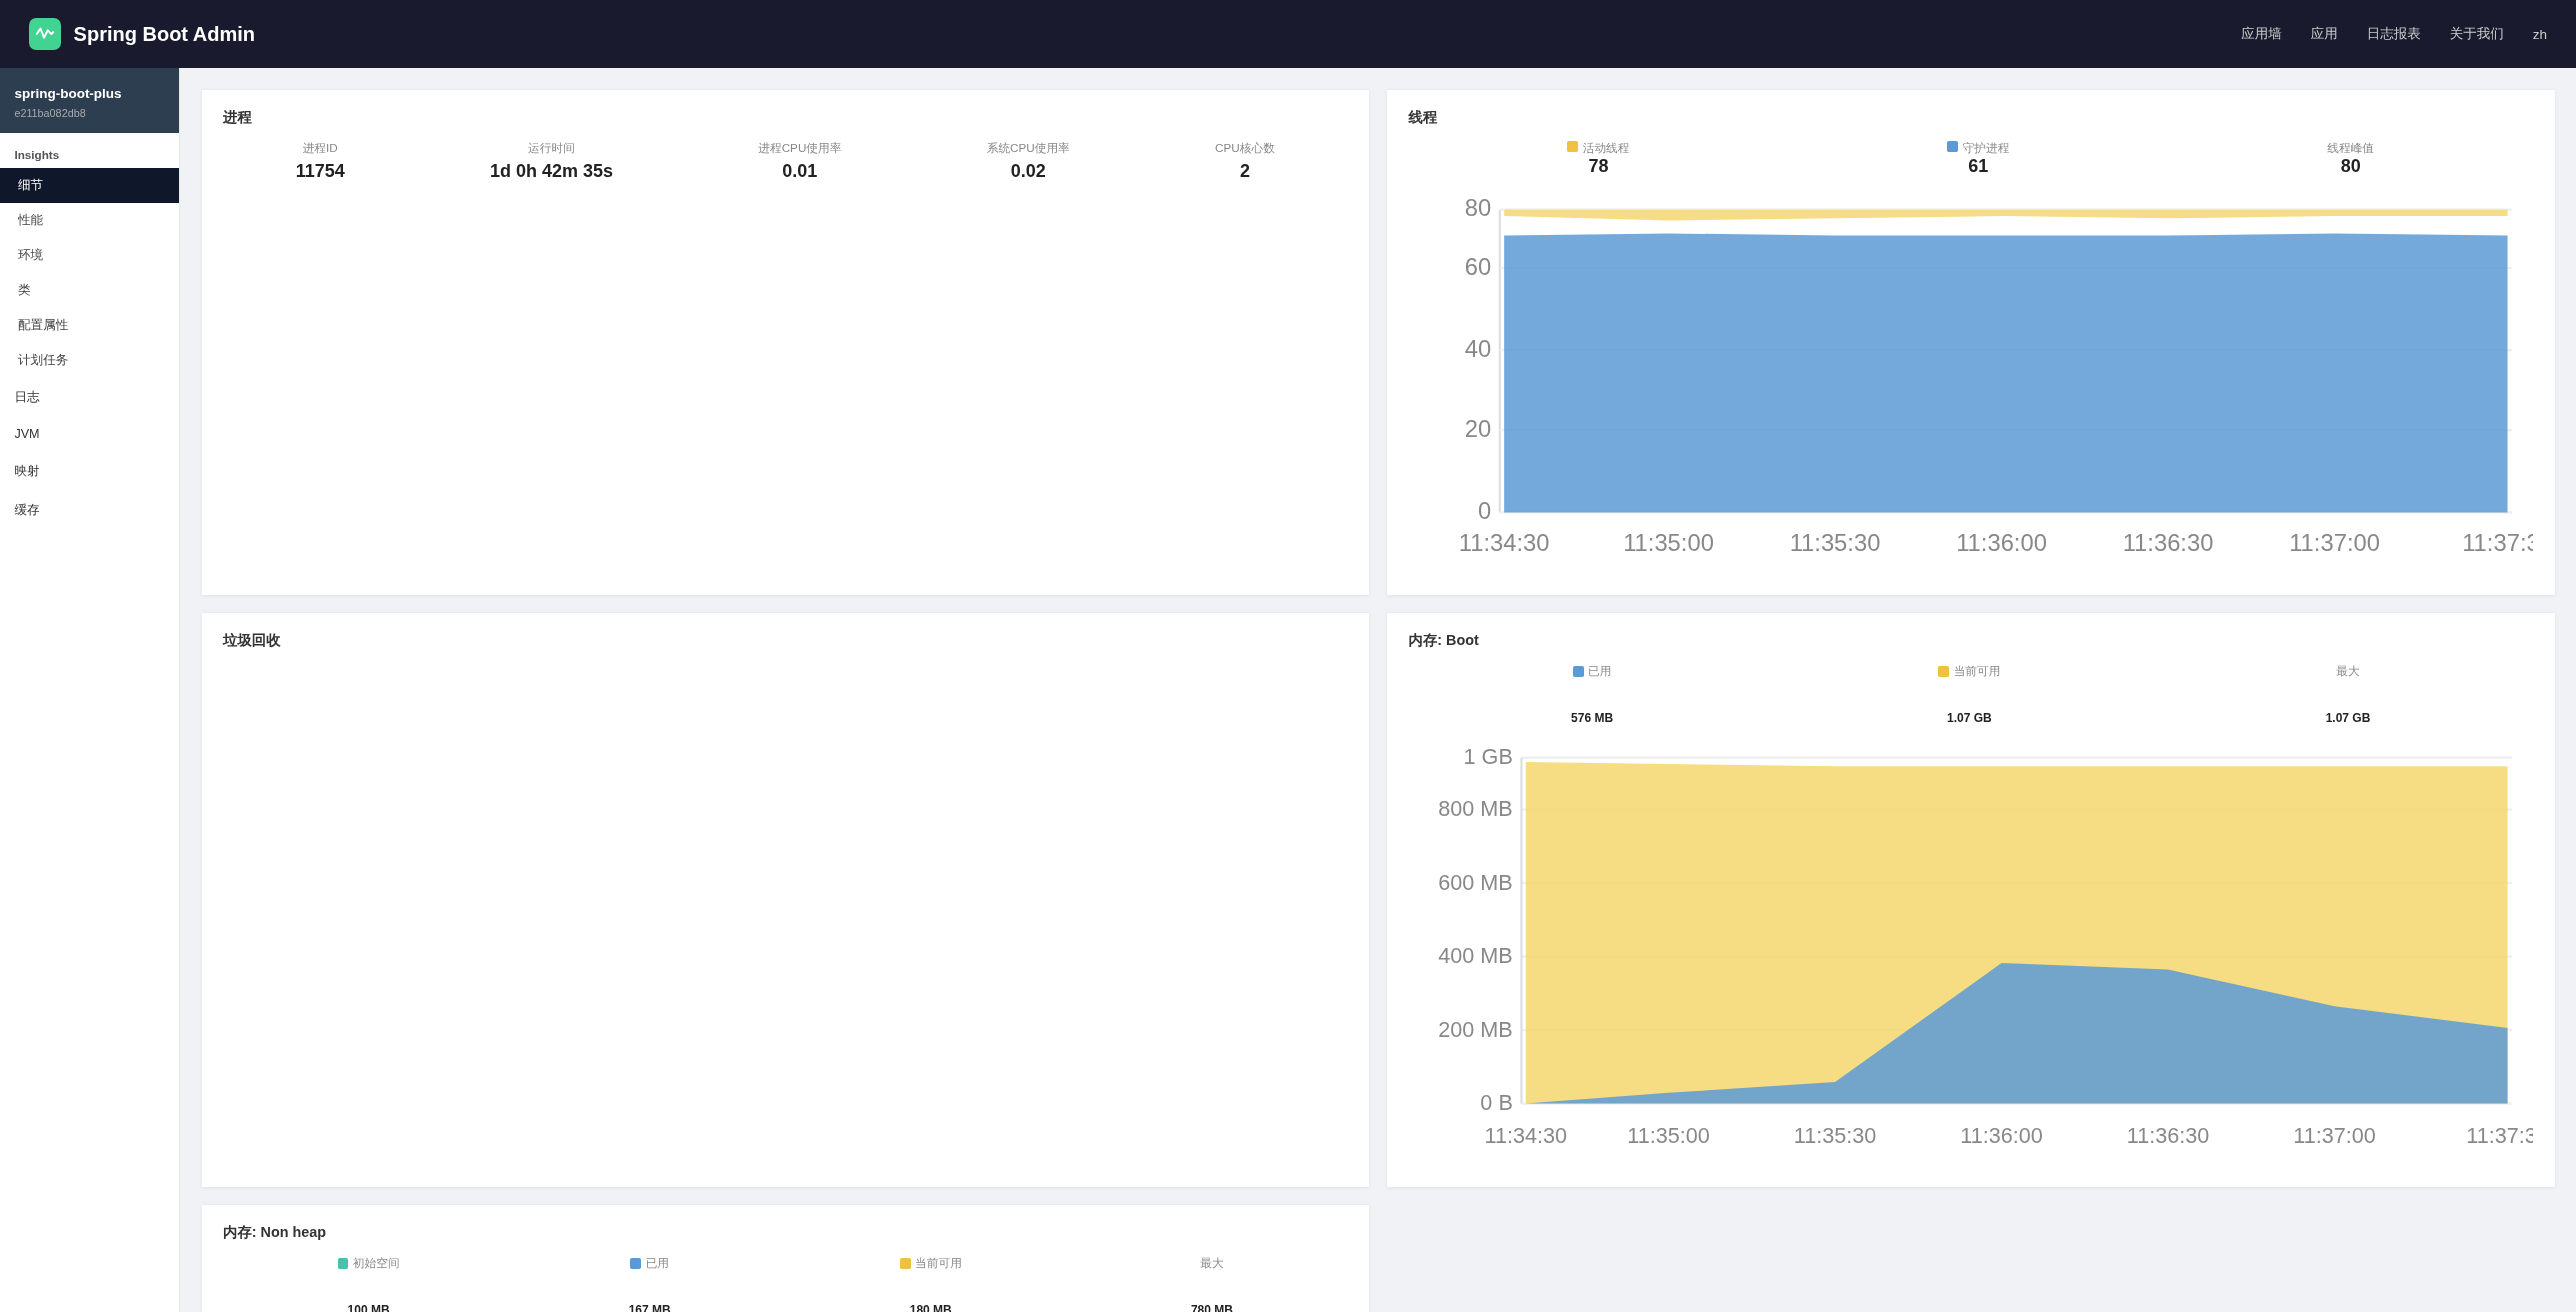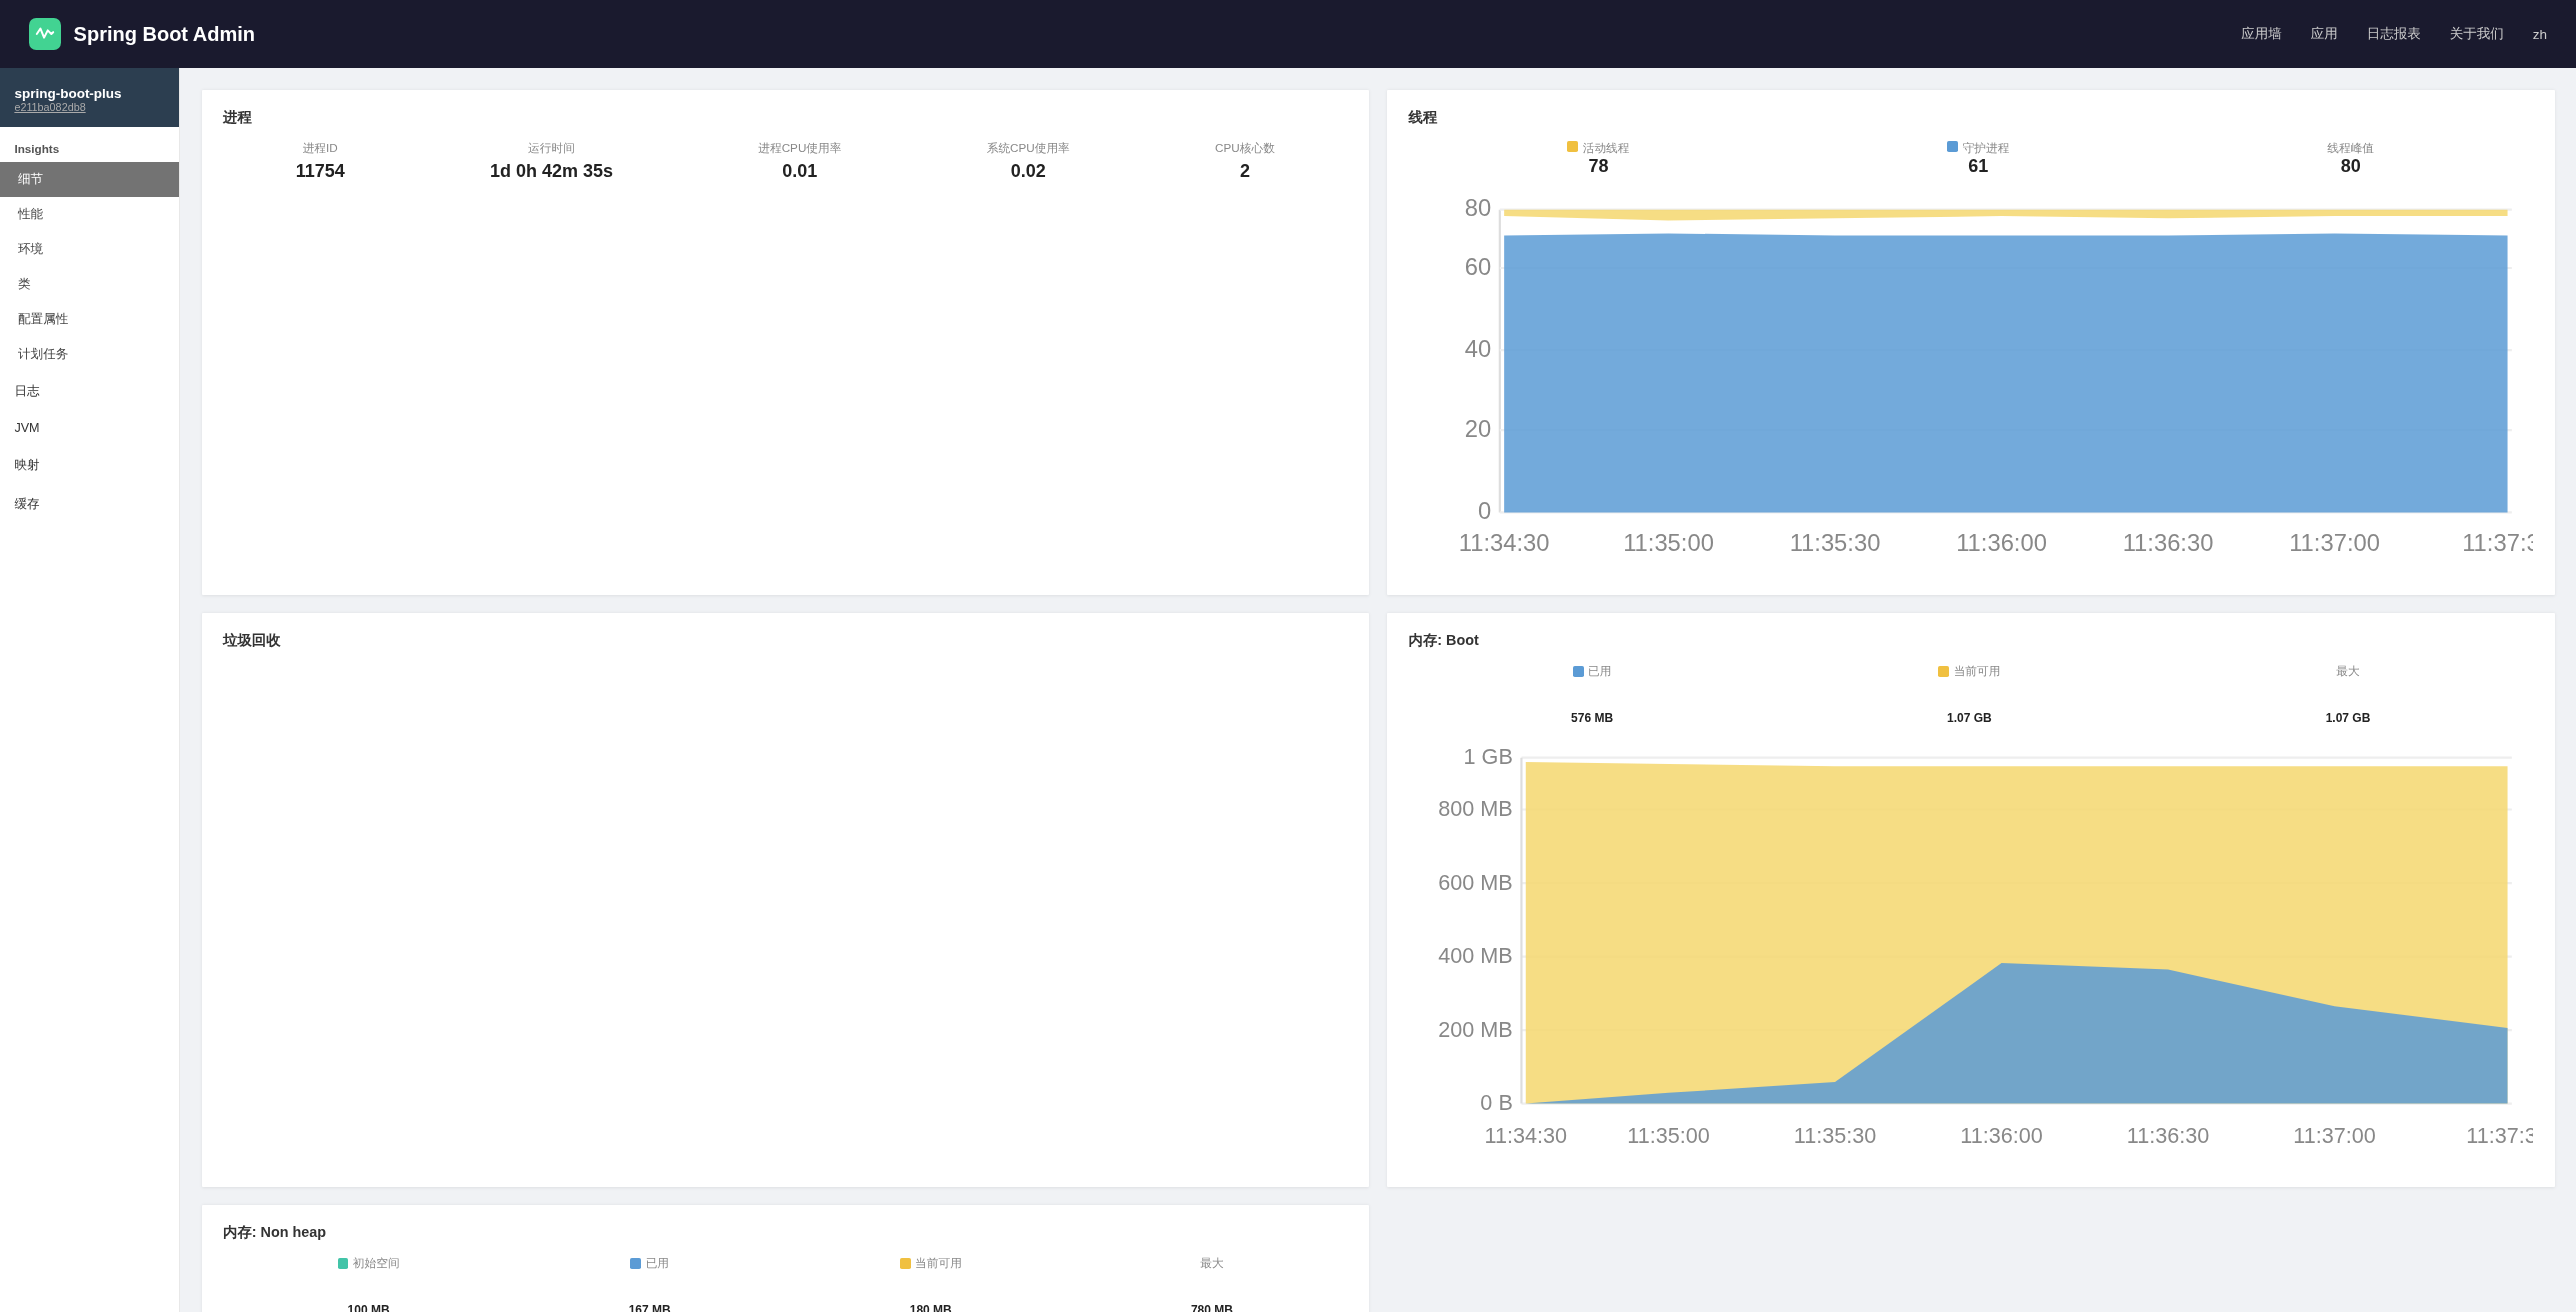--- a/index.html
+++ b/index.html
@@ -40,38 +40,38 @@
       display: flex;
       flex-direction: column;
       overflow-y: auto;
     }
     .sidebar-app-info {
       padding: 18px 14.4px 14.4px;
       background: #2c3e50;
       color: #fff;
     }
     .sidebar-app-name { font-size: 13.5px; font-weight: 600; color: #fff; }
-    .sidebar-app-id { font-size: 10.8px; color: #aaa; margin-top: 0; text-decoration: underline; }
+    .sidebar-app-id { font-size: 10.8px; color: #aaa; margin-top: 6px; }
 
     .sidebar-section-header {
       padding: 14.4px 14.4px 7.2px;
       font-size: 11.7px;
       font-weight: 600;
       color: #555;
     }
     .sidebar-item {
       padding: 9px 18px;
       font-size: 12.6px;
       color: #444;
       cursor: pointer;
       display: flex;
       align-items: center;
     }
     .sidebar-item.active {
-      background: #737373;
+      background: #0f172a;
       color: #fff;
     }
     .sidebar-top-item {
       padding: 10.8px 14.4px;
       font-size: 12.6px;
       color: #333;
       cursor: pointer;
       font-weight: 500;
     }
 

